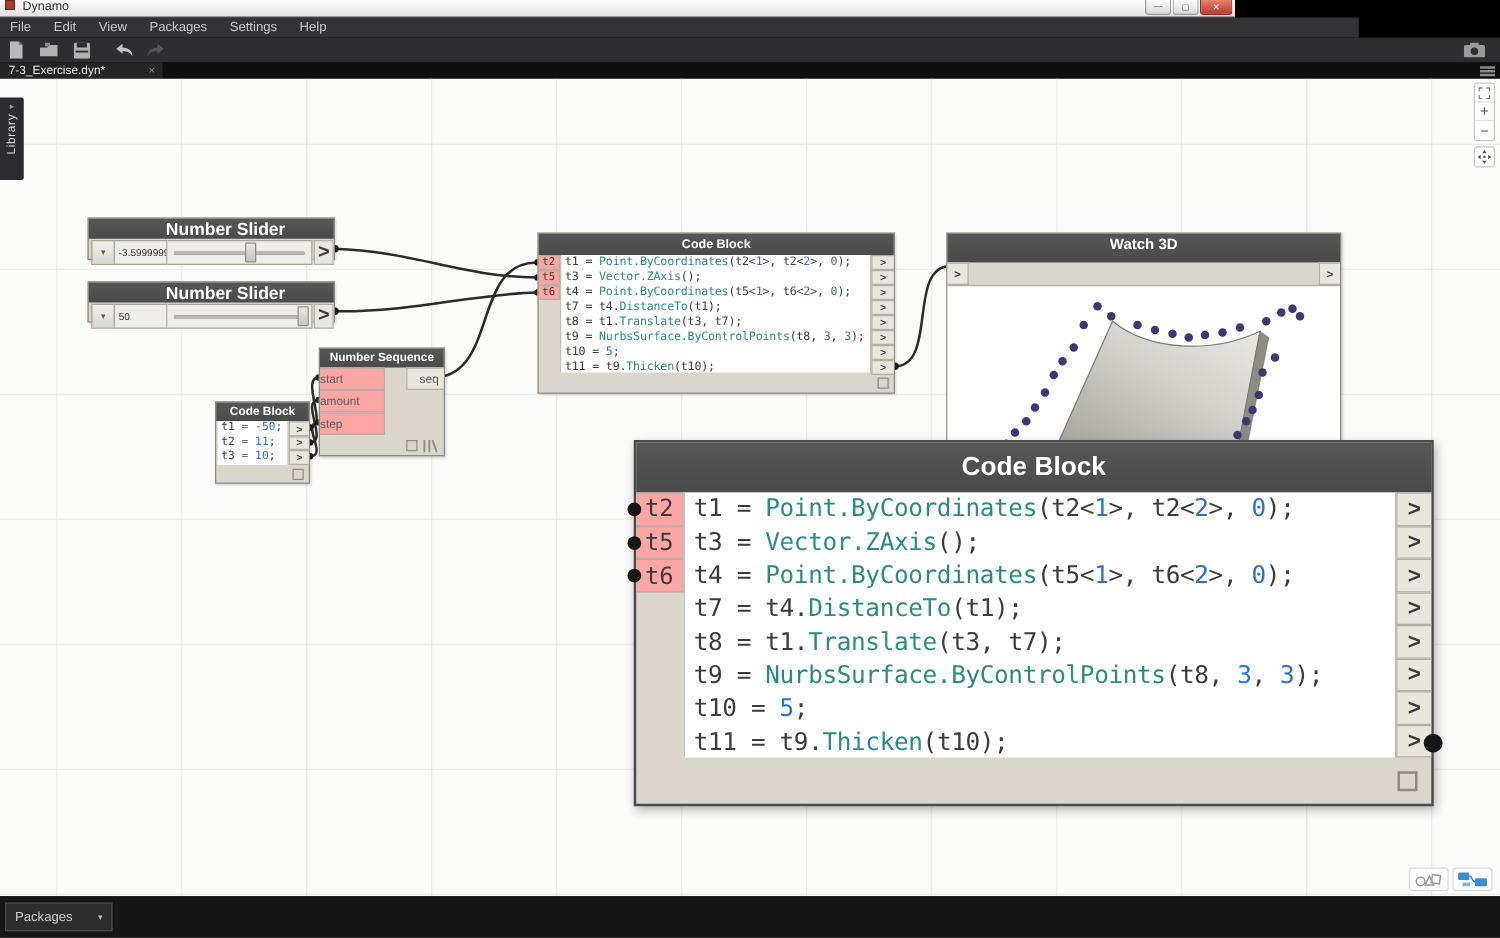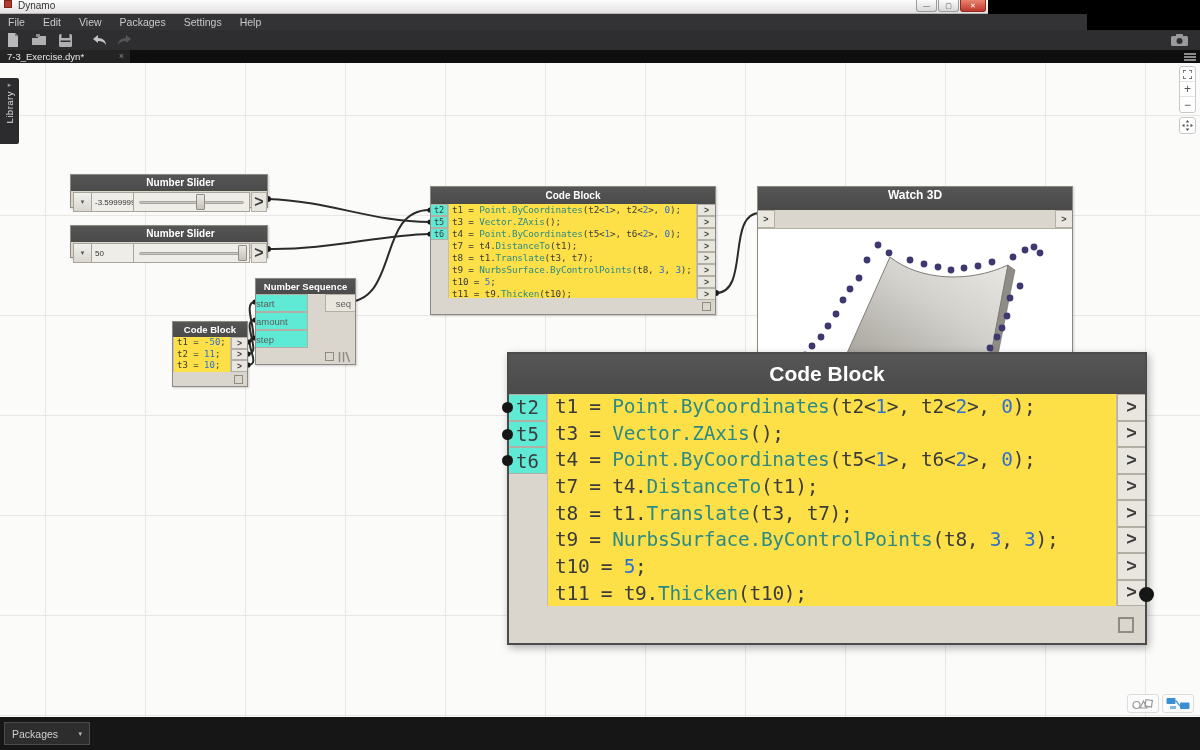--- a/index.html
+++ b/index.html
@@ -50,28 +50,28 @@
   .node { position:absolute; border:1px solid #8d8a84; background:#dad6cd;
     box-shadow:1px 1px 2px rgba(0,0,0,.18); display:flex; flex-direction:column; }
   .nheader { background:linear-gradient(#565656,#4a4a4a); color:#fff; font-weight:bold;
     text-align:center; flex:0 0 auto; }
   .nbody { flex:1; display:flex; min-height:0; }
   .nfooter { flex:0 0 auto; display:flex; align-items:center; justify-content:flex-end; }
   .preview-square { width:9px; height:9px; border:1.5px solid #8f8b82; margin-right:4px; }
   .outcol { display:flex; flex-direction:column; }
   .outport { background:#e9e6df; border:1px solid #b3afa5; border-right:none; color:#3c3c3c;
     display:flex; align-items:center; justify-content:center; font-weight:bold; }
-  .inlabel { background:#5eead4; border:1px solid #b3afa5; border-left:none; color:#3c3c3c;
+  .inlabel { background:#fca5a5; border:1px solid #b3afa5; border-left:none; color:#3c3c3c;
     display:flex; align-items:center; justify-content:center; font-family:"DejaVu Sans Mono",monospace; }
-  .codearea { background:#fde047; border:1px solid #c2beb4; border-top:none; border-bottom:none; overflow:hidden; }
+  .codearea { background:#ffffff; border:1px solid #c2beb4; border-top:none; border-bottom:none; overflow:hidden; }
   .code-line { white-space:pre; font-family:"DejaVu Sans Mono",monospace; }
   .tok-p { color:#3b3b3b; } .tok-m { color:#2b8a85; } .tok-n { color:#2f6fd0; }
 
   
-  .slider-node .nheader { height:16px; font-size:10px; line-height:16px;padding-left:23px; }
+  .slider-node .nheader { height:16px; font-size:14px; line-height:16px;padding-left:23px; }
   .slider-body { flex:1; display:flex; align-items:stretch; padding:1px 0 1px 2px; }
   .dd-btn { width:19px; background:linear-gradient(#f2f1ee,#d9d6cf); border:1px solid #a8a49a;
     color:#555; font-size:7px; display:flex; align-items:center; justify-content:center; }
   .slider-val { width:42px; background:#efede8; border:1px solid #a8a49a; border-left:none;
     font-size:8px; color:#333; display:flex; align-items:center; padding-left:3px; white-space:nowrap; overflow:hidden; }
   .slider-track-wrap { flex:1; position:relative; background:#efede8; border:1px solid #a8a49a; border-left:none; }
   .slider-groove { position:absolute; left:5px; right:5px; top:50%; height:3px; margin-top:-1.5px;
     background:#c9c6bf; border:1px solid #a9a69f; border-radius:2px; }
   .slider-handle { position:absolute; top:1px; bottom:1px; width:9px;
     background:linear-gradient(#e9e8e4,#c6c3bc); border:1px solid #8f8c85; border-radius:1px; }

